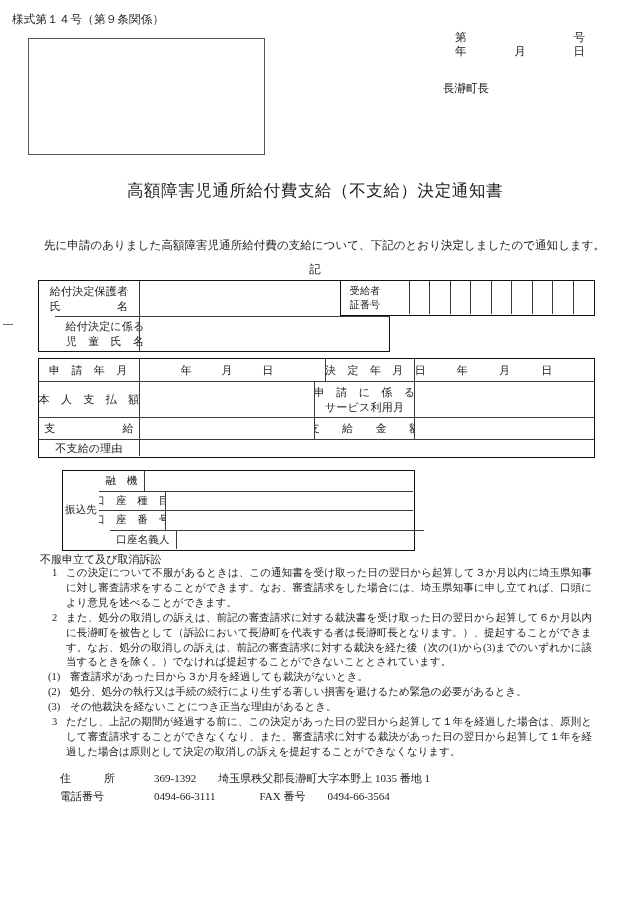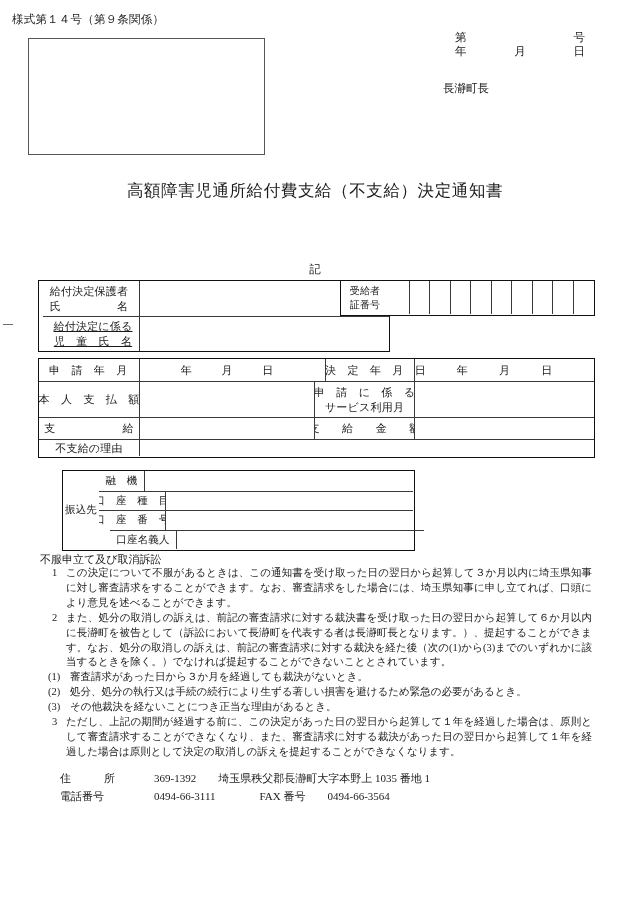--- a/index.html
+++ b/index.html
@@ -214,32 +214,33 @@
     <span>号</span>
   </div>
   <div class="date-line">
     <span>年</span>
     <span>月</span>
     <span>日</span>
   </div>
   <div class="issuer">長瀞町長</div>
 
   <div class="doc-title">高額障害児通所給付費支給（不支給）決定通知書</div>
+  <div class="lead-text">先に申請のありました高額障害児通所給付費の支給について、下記のとおり決定しましたので通知します。</div>
   <div class="ki-mark">記</div>
 
   <div class="margin-tick"></div>
 
   <div class="frame" style="left:38px; top:280px; width:352px; height:72px;padding-left:32px;">
     <div class="cell lbl lbl-2line" style="left:0; top:0; width:100px; height:35px;">
       <span>給付決定保護者</span>
       <span>氏　　　　　名</span>
     </div>
     <div class="cell bl" style="left:100px; top:0; width:250px; height:35px;"></div>
 
-    <div class="cell lbl lbl-2line bt" style="left:4px; top:35px; width:100px; height:35px;text-decoration:underline;">
+    <div class="cell lbl lbl-2line bt" style="left:16px; top:35px; width:100px; height:35px;">
       <span>給付決定に係る</span>
       <span>児　童　氏　名</span>
     </div>
     <div class="cell bl bt" style="left:100px; top:35px; width:250px; height:35px;"></div>
   </div>
 
   <div class="frame" style="left:340px; top:280px; width:255px; height:36px;">
     <div class="cell lbl lbl-2line" style="left:0; top:0; width:48px; height:33.2px; font-size:10px;">
       <span>受給者</span>
       <span>証番号</span>

